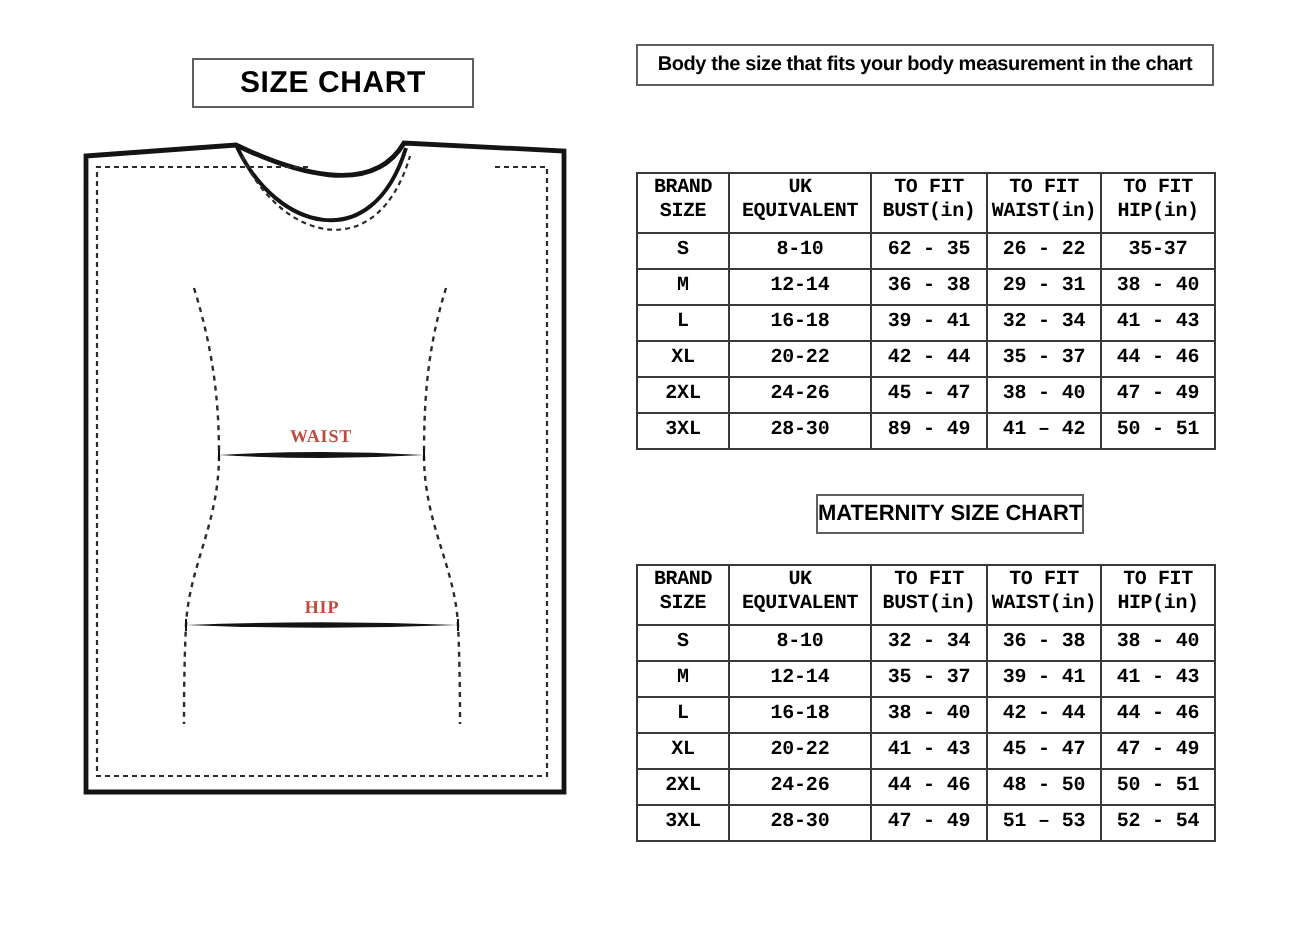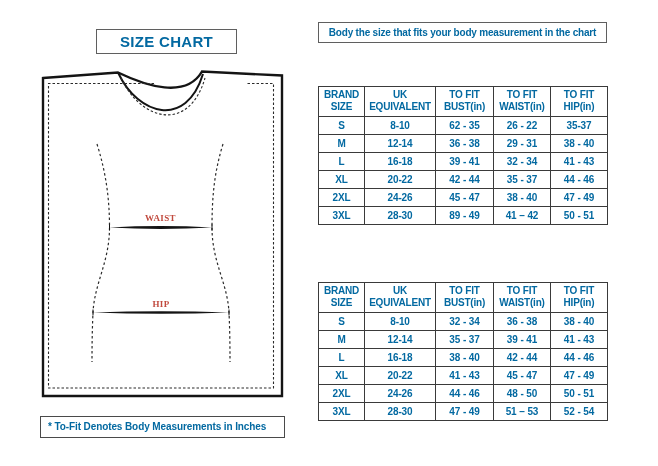--- a/index.html
+++ b/index.html
@@ -1,33 +1,33 @@
 <!DOCTYPE html>
 <html><head>
 <meta charset="utf-8">
 <style>
   html,body{margin:0;padding:0;background:#fff;}
   #canvas{
     position:relative;width:658px;height:466px;background:#ffffff;overflow:hidden;
-    font-family:"Liberation Sans", sans-serif;color:#0369a1;
+    font-family:"Liberation Sans", sans-serif;color:#000000;
   }
   .outlined-box{
     position:absolute;border:1px solid #5f5f5f;background:#fff;
     text-align:center;font-weight:bold;white-space:nowrap;
   }
   .main-title{left:96px;top:29px;width:139px;height:23px;line-height:23px;font-size:15px;letter-spacing:.3px;}
   .banner{left:318px;top:22px;width:287px;height:19px;line-height:19px;font-size:10px;letter-spacing:-0.2px;}
   .kaftan-title{left:411px;top:56px;width:122px;height:17px;line-height:17px;font-size:11px;}
   .maternity-title{left:408px;top:247px;width:132px;height:18px;line-height:18px;font-size:11px;}
   .footnote{left:40px;top:416px;width:236px;height:20px;line-height:20px;font-size:10px;
     letter-spacing:-0.1px;text-align:left;padding-left:7px;border-color:#4a4a4a;}
   .garment-svg{position:absolute;left:40px;top:70px;}
   .size-table{
     position:absolute;width:289px;border-collapse:collapse;table-layout:fixed;
-    background:#fff;font-weight:bold;
+    background:#fff;font-weight:bold;font-family:Liberation Mono, monospace;
   }
   .size-table th,.size-table td{border:1px solid #3a3a3a;text-align:center;vertical-align:middle;}
   .size-table th{font-size:10px;line-height:12px;padding:2px 0 3px 0;letter-spacing:-0.2px;}
   .size-table td{font-size:10px;height:17px;padding:0;letter-spacing:-0.1px;}
   .kaftan-table{left:318px;top:86px;}
   .maternity-table{left:318px;top:282px;}
   .svg-label{font-family:"Liberation Serif", serif;font-weight:bold;font-size:9px;letter-spacing:.4px;}
 </style>
 </head>
 <body>
@@ -54,21 +54,20 @@
     <line x1="172" y1="154.5" x2="172" y2="160.5" stroke="#141414" stroke-width="1"></line>
 
     <path d="M53 242.5 Q121 239.8 189 242.5 Q121 245.2 53 242.5 Z" fill="#141414"></path>
     <line x1="53" y1="239.5" x2="53" y2="245.5" stroke="#141414" stroke-width="1"></line>
     <line x1="189" y1="239.5" x2="189" y2="245.5" stroke="#141414" stroke-width="1"></line>
 
     <text class="svg-label" x="120.5" y="151" text-anchor="middle" fill="#c14a3e">WAIST</text>
     <text class="svg-label" x="121" y="236.5" text-anchor="middle" fill="#c14a3e">HIP</text>
   </svg>
 
-  <div class="outlined-box footnote">* To-Fit Denotes Body Measurements in Inches</div>
 
   <div class="outlined-box banner">Body the size that fits your body measurement in the chart</div>
 
 
   <table class="size-table kaftan-table">
     <colgroup>
       <col style="width:46px">
         <col style="width:71px">
         <col style="width:58px">
         <col style="width:57px">
@@ -137,20 +136,21 @@
         <tr>
           <td>3XL</td>
           <td>28-30</td>
           <td>89 - 49</td>
           <td>41 – 42</td>
           <td>50 - 51</td>
         </tr>
       </tbody>
   </table>
 
+  <div class="outlined-box maternity-title">MATERNITY SIZE CHART</div>
 
   <table class="size-table maternity-table">
     <colgroup>
       <col style="width:46px">
         <col style="width:71px">
         <col style="width:58px">
         <col style="width:57px">
         <col style="width:57px">
     </colgroup>
     <thead>

